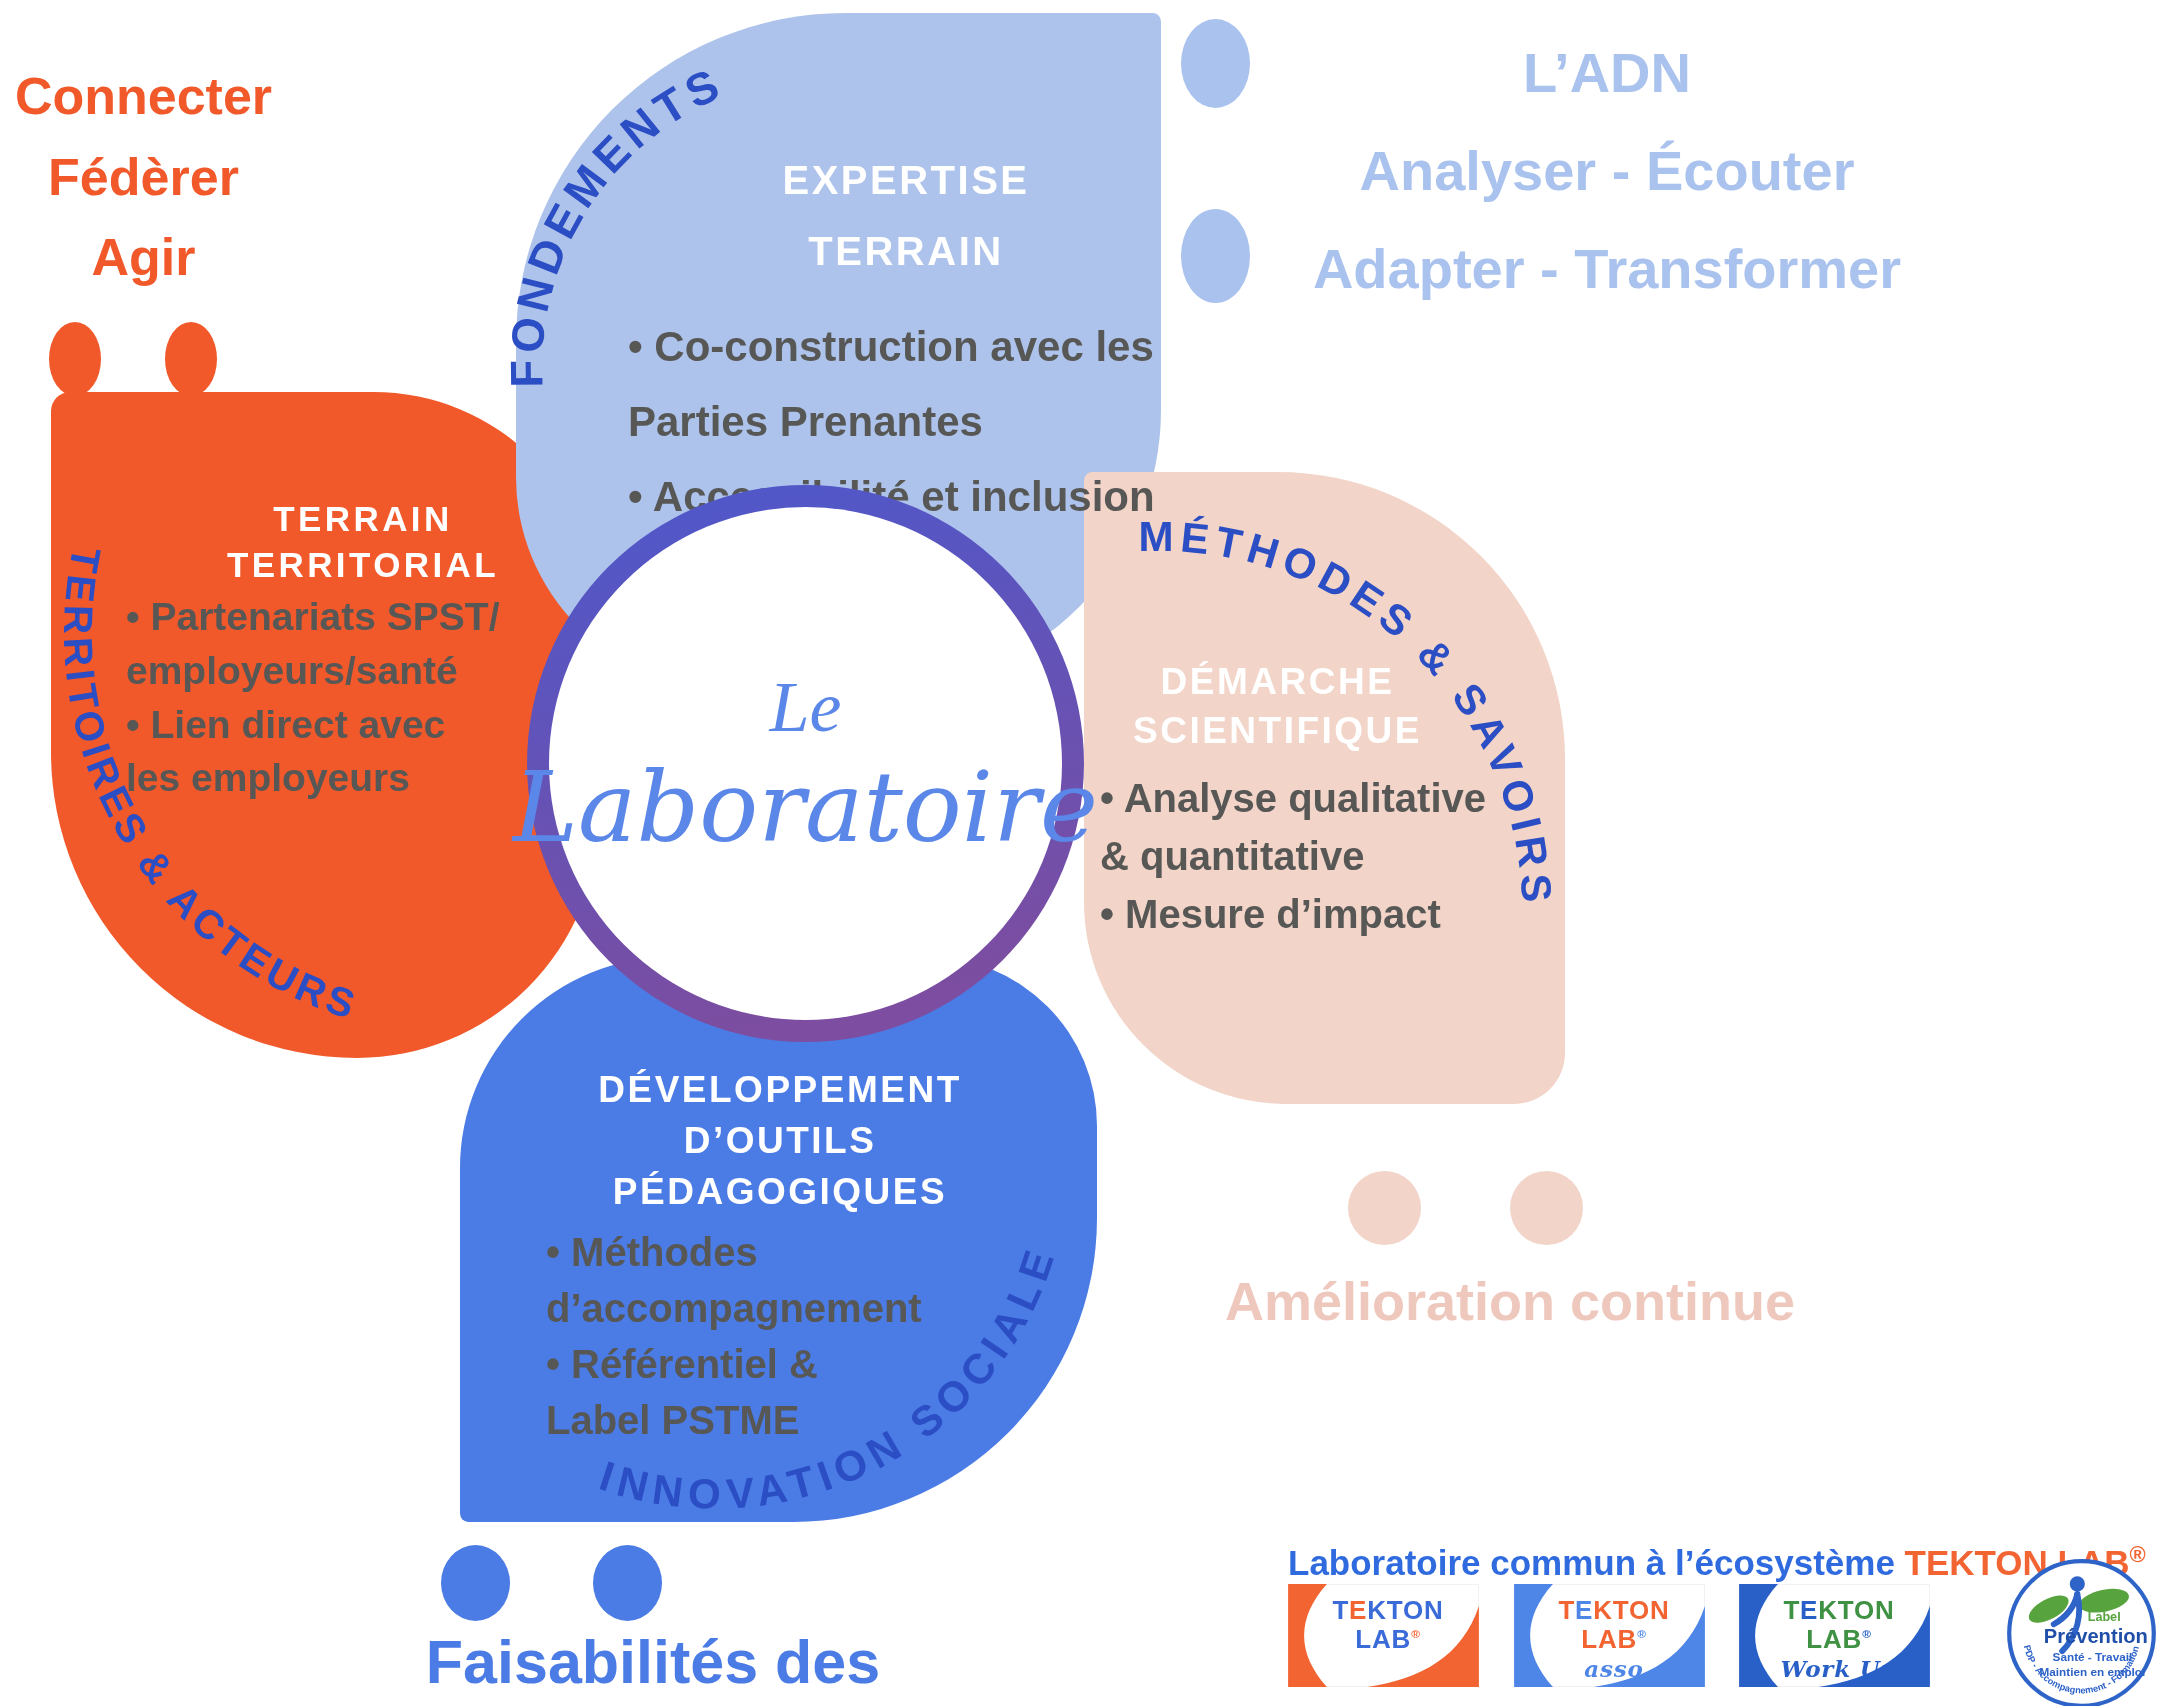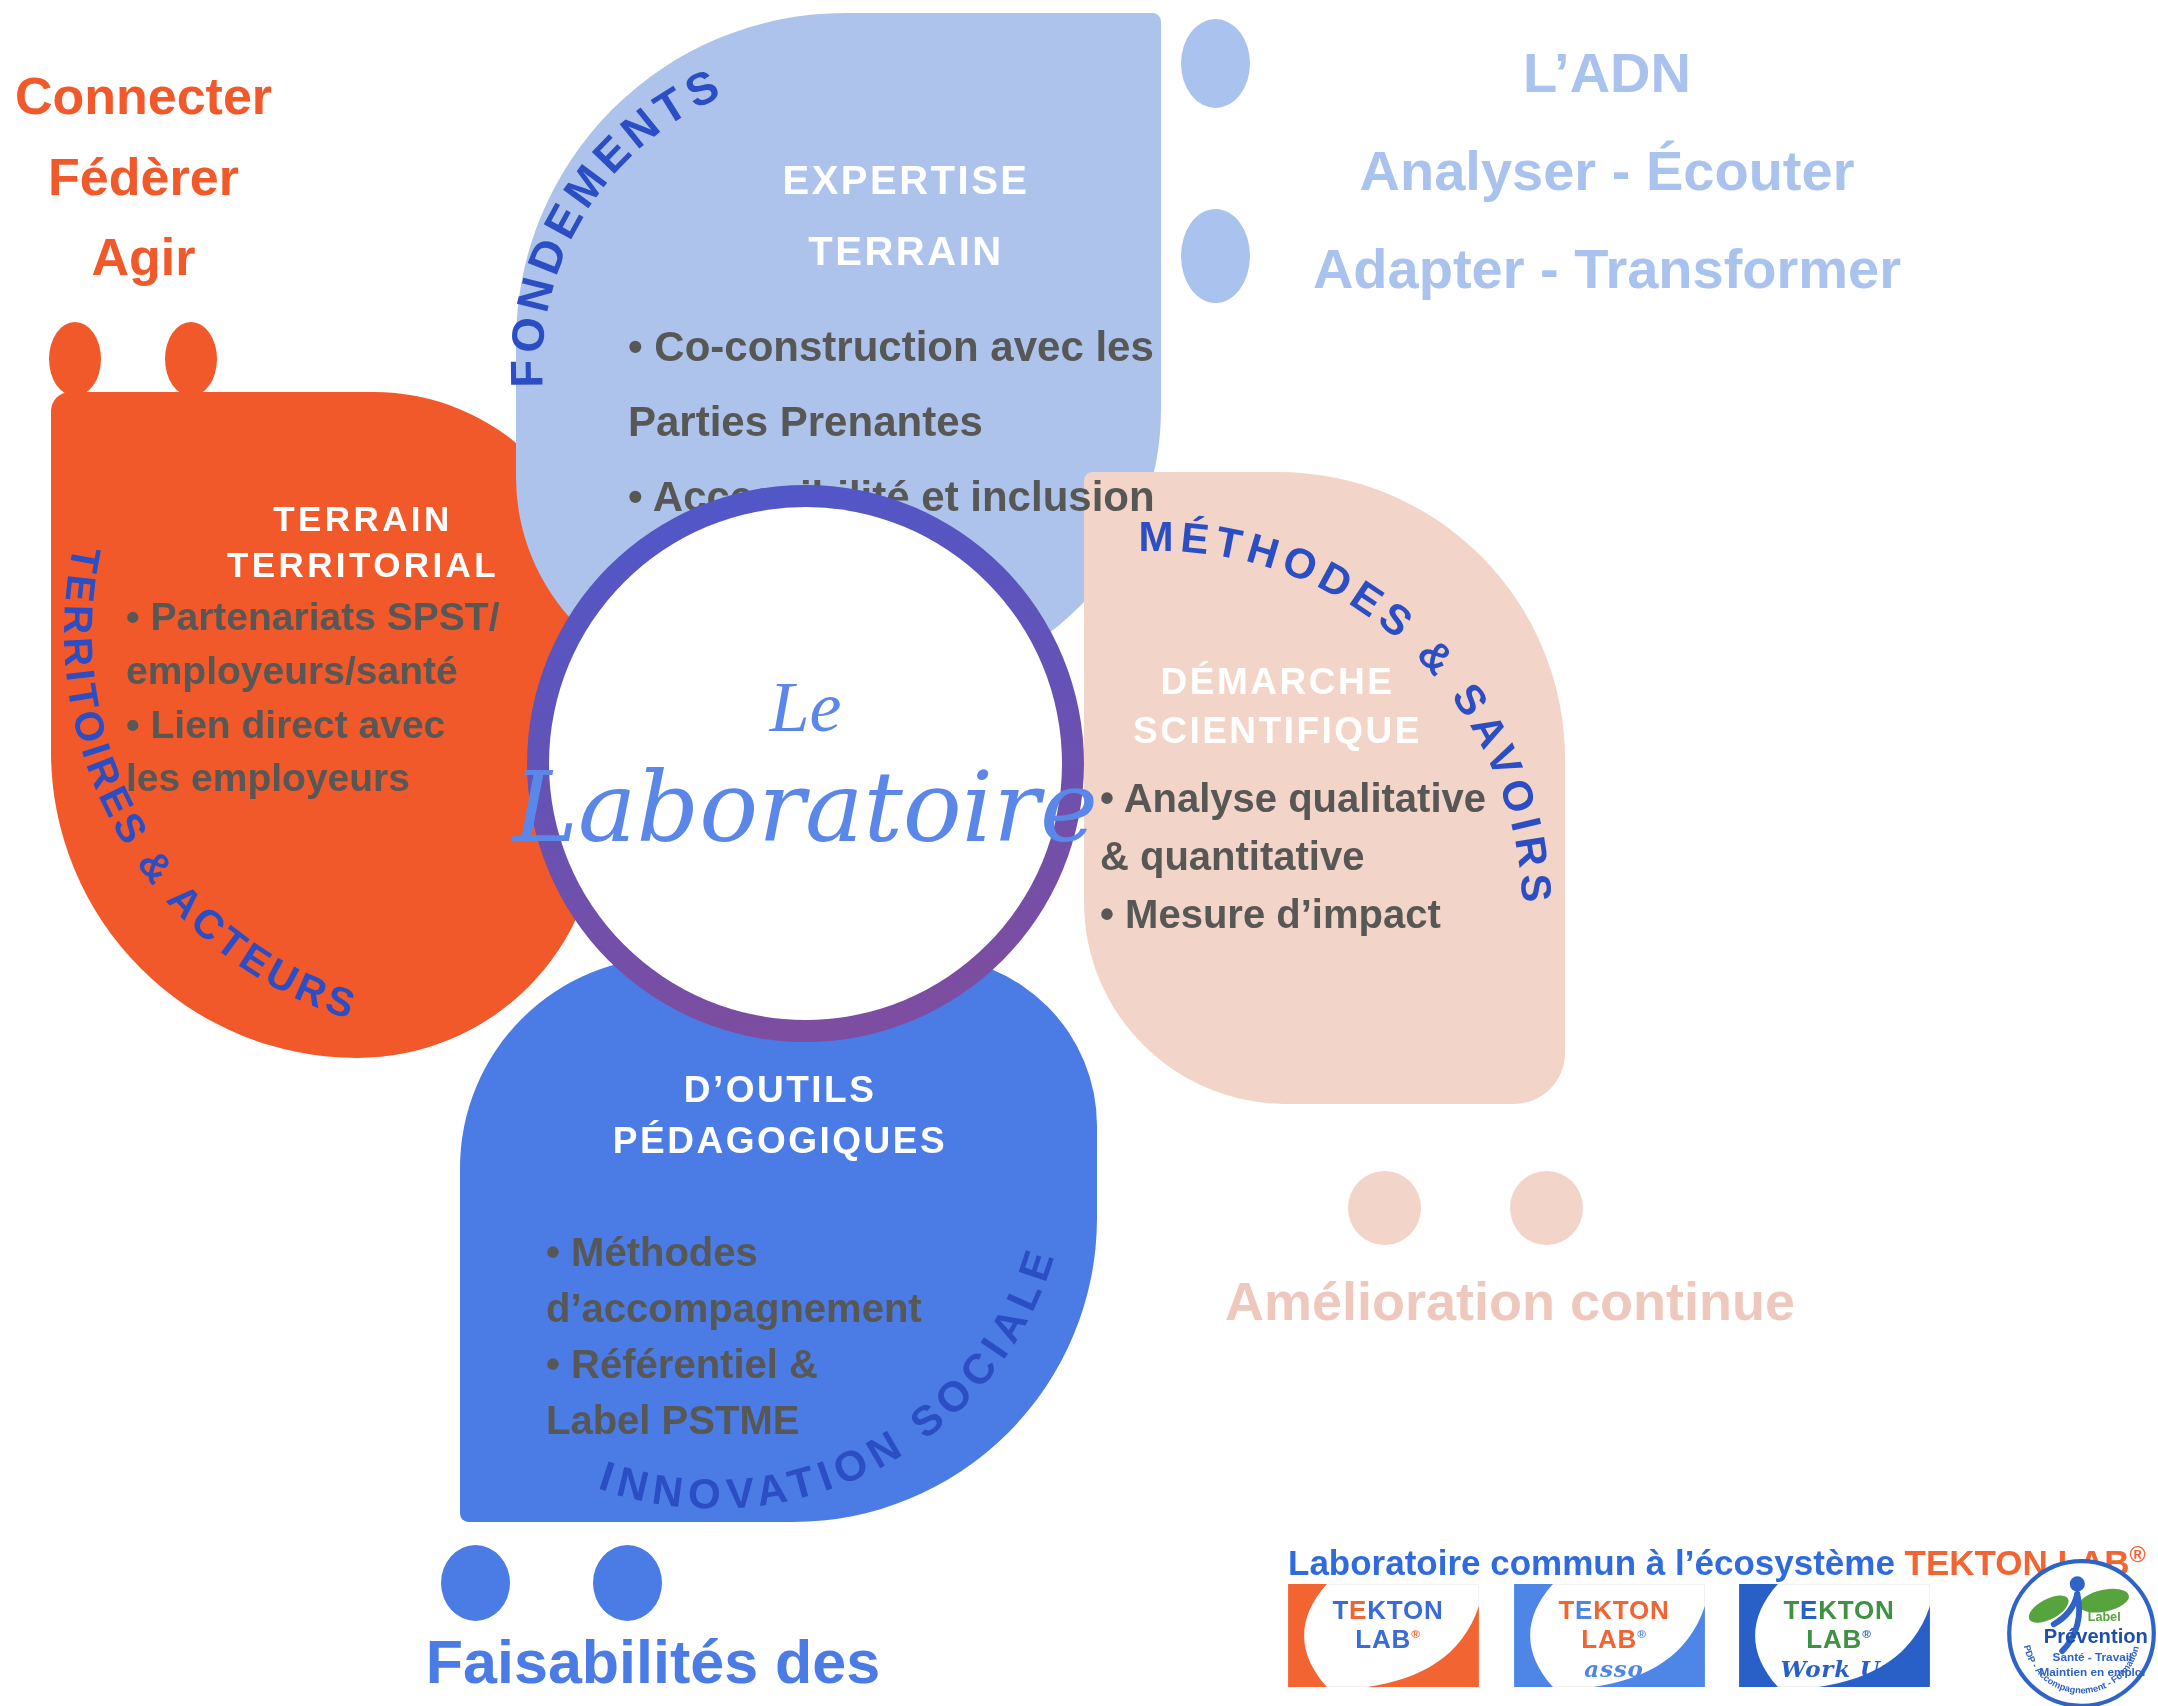--- a/index.html
+++ b/index.html
@@ -117,20 +117,21 @@
   </div>
   <div class="ptitle ptitle-left">
     <div>TERRAIN</div>
     <div>TERRITORIAL</div>
   </div>
   <div class="ptitle ptitle-right">
     <div>DÉMARCHE</div>
     <div>SCIENTIFIQUE</div>
   </div>
   <div class="ptitle ptitle-bottom">
+    <div>DÉVELOPPEMENT</div>
     <div>D’OUTILS</div>
     <div>PÉDAGOGIQUES</div>
   </div>
 
   <div class="pbullets pb-top">
     <div>• Co-construction avec les</div>
     <div>Parties Prenantes</div>
     <div>• Accessibilité et inclusion</div>
   </div>
   <div class="pbullets pb-left">

